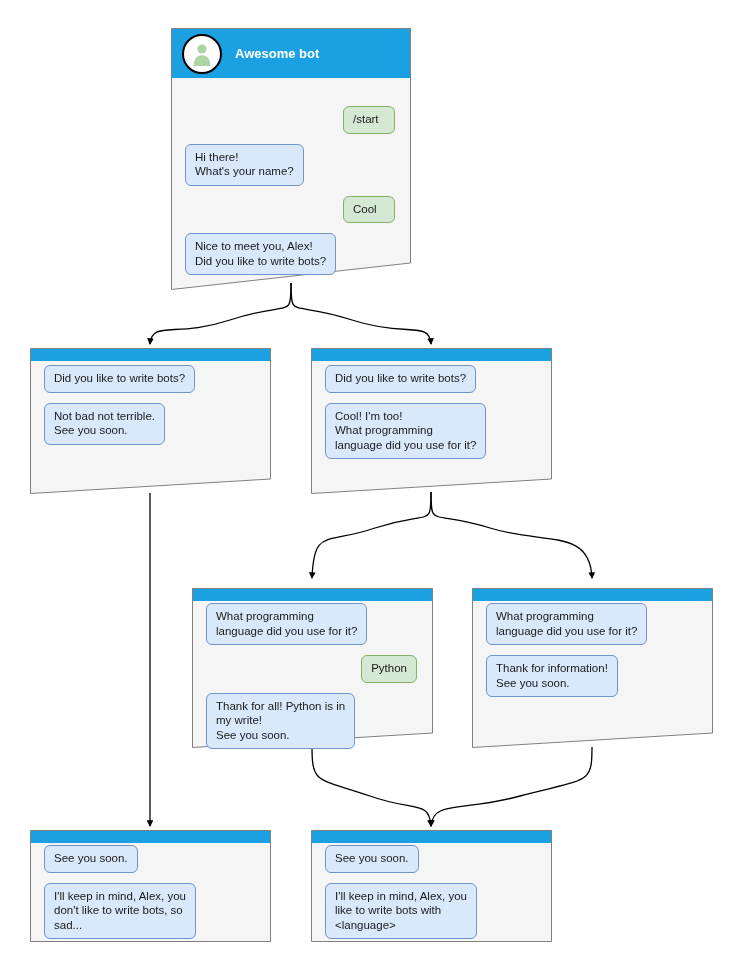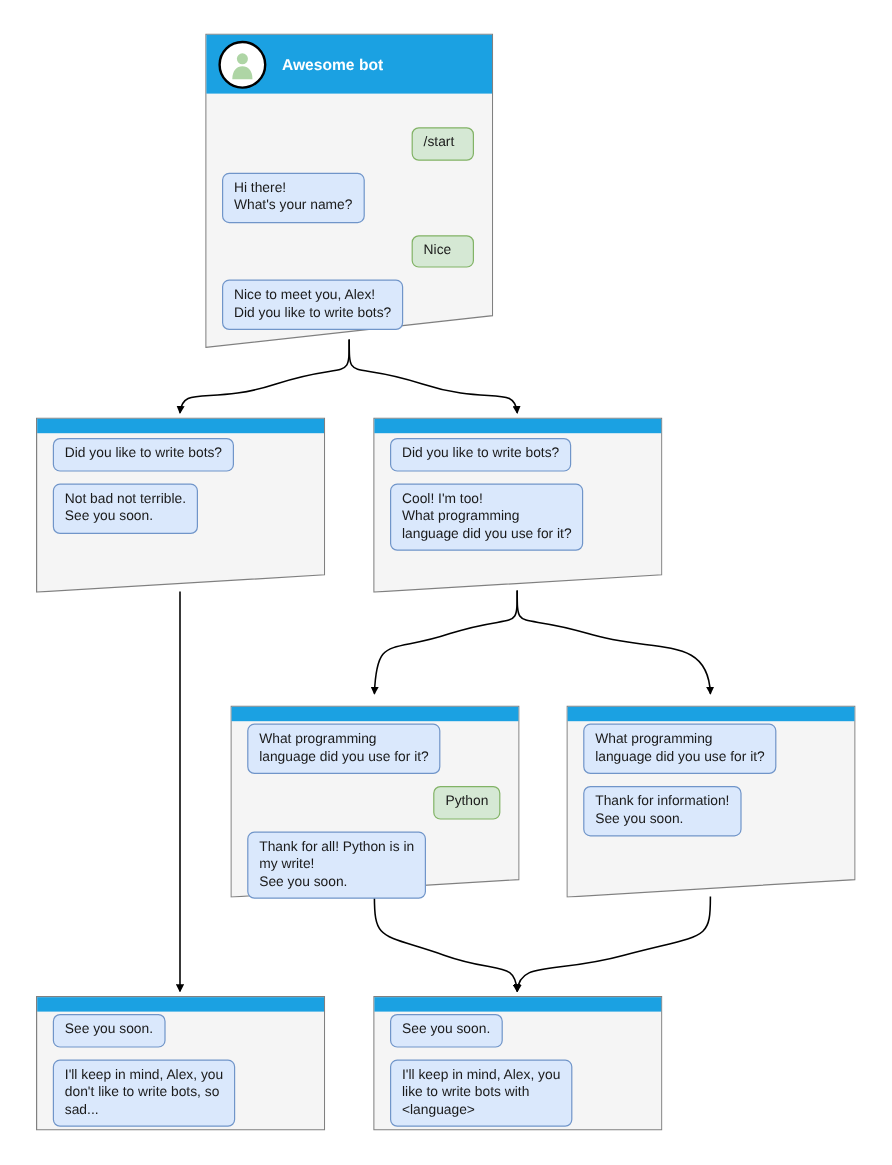--- a/index.html
+++ b/index.html
@@ -148,21 +148,21 @@
     </div>
     <div class="msgs" style="top:40px;margin-top:38px;">
       <div class="row user">
         <span class="bubble user">/start</span>
       </div>
       <div class="row bot">
         <span class="bubble bot">Hi there!
 What's your name?</span>
       </div>
       <div class="row user">
-        <span class="bubble user">Nice</span>
+        <span class="bubble user">Cool</span>
       </div>
       <div class="row bot">
         <span class="bubble bot">Nice to meet you, Alex!
 Did you like to write bots?</span>
       </div>
     </div>
   </div>
 
   <div class="card" style="left:30px; top:348px; width:241px; height:146px;">
     <svg class="card-shape" viewBox="0 0 241 146" preserveAspectRatio="none" xmlns="http://www.w3.org/2000/svg">

